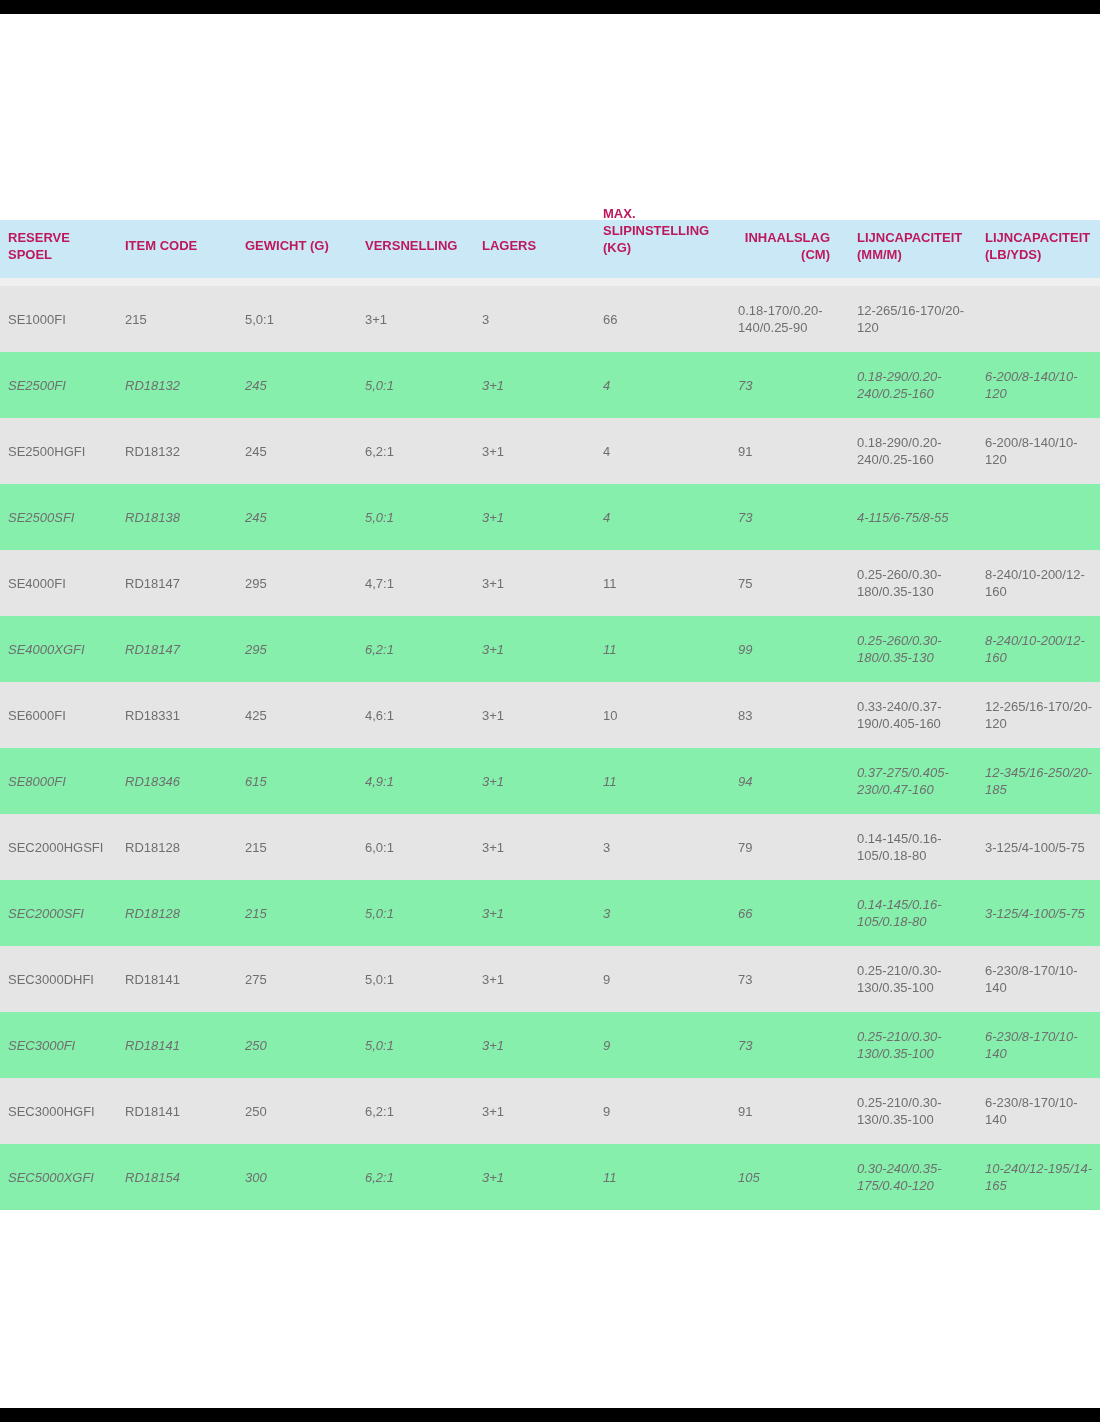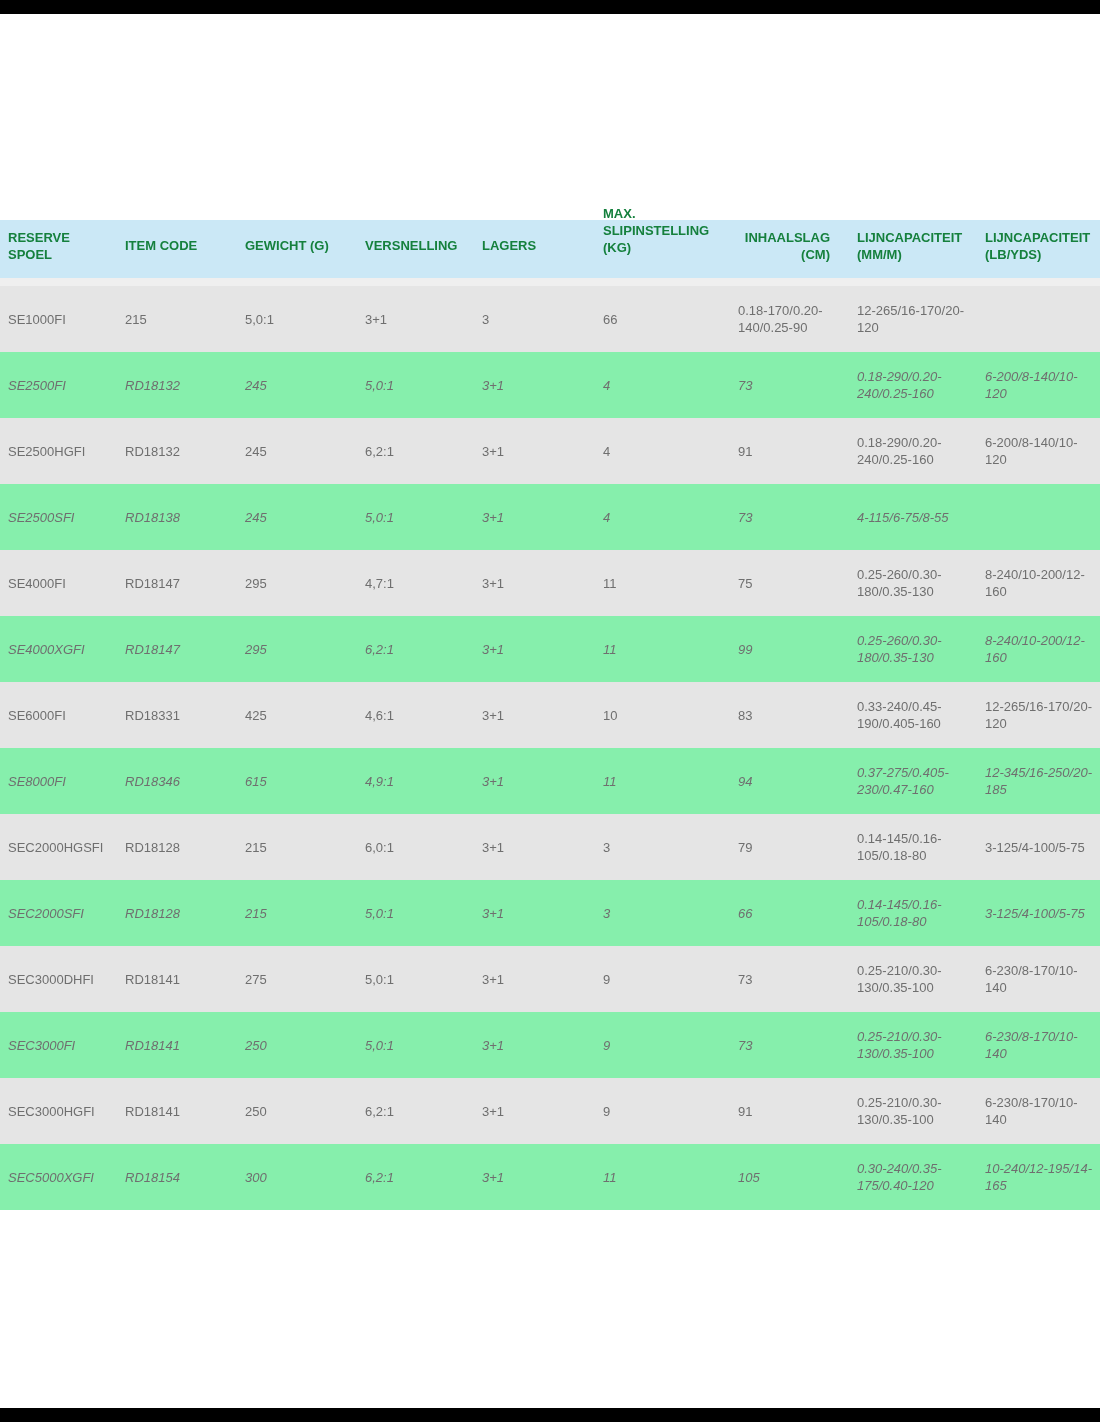--- a/index.html
+++ b/index.html
@@ -27,21 +27,21 @@
   .thead {
     background: #cbe8f6;
     height: 58px;
     overflow: visible;
   }
   .th {
     display: flex;
     align-items: center;
     padding: 0 6px 10px 8px;
     box-sizing: border-box;
-    color: #15803d;
+    color: #be185d;
     font-size: 13px;
     font-weight: bold;
     line-height: 17px;
   }
   .th span { display: inline-block; }
   .th.c1 span { max-width: 70px; }
   .th.c5 { position: relative; top: -15px; }
   .th.c5 span { max-width: 110px; }
   .th.c6 span { max-width: 92px; text-align: right; }
   .th.c7 span { max-width: 116px; }
@@ -284,21 +284,21 @@
           <div class="td c4">
             <span>3+1</span>
           </div>
           <div class="td c5">
             <span>10</span>
           </div>
           <div class="td c6">
             <span>83</span>
           </div>
           <div class="td c7">
-            <span>0.33-240/0.45-190/0.405-160</span>
+            <span>0.33-240/0.37-190/0.405-160</span>
           </div>
           <div class="td c8">
             <span>12-265/16-170/20-120</span>
           </div>
         </div>
         <div class="grid-row tr alt">
           <div class="td c0">
             <span>SE8000FI</span>
           </div>
           <div class="td c1">

